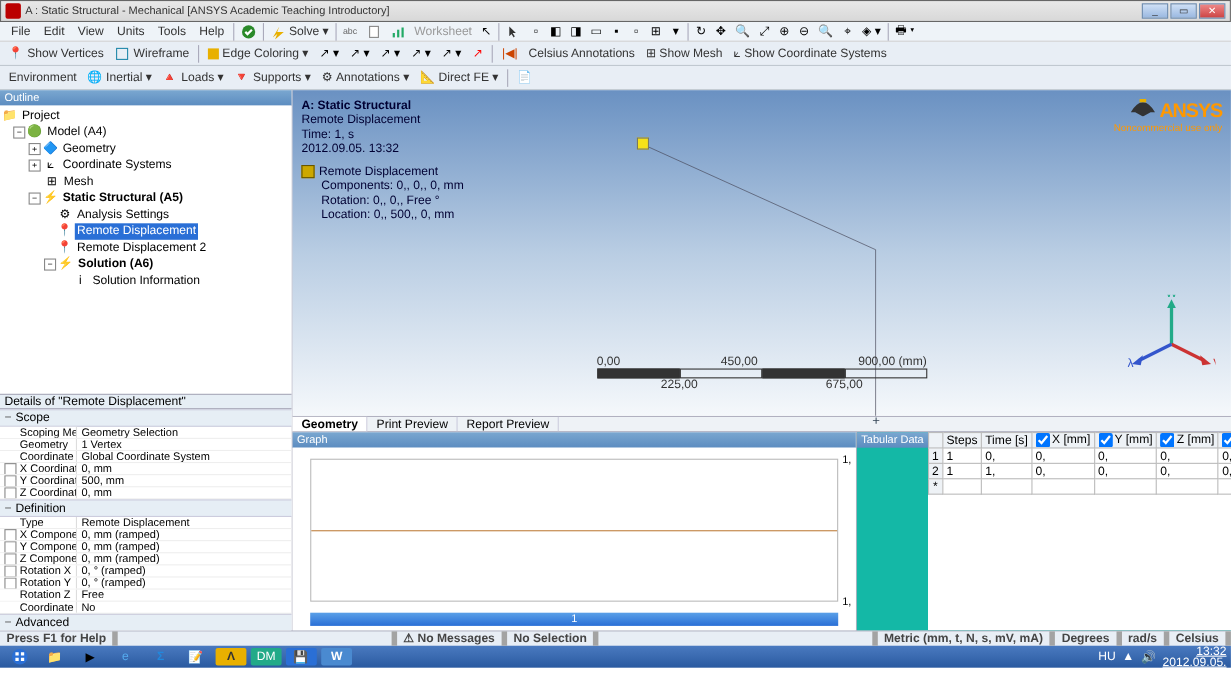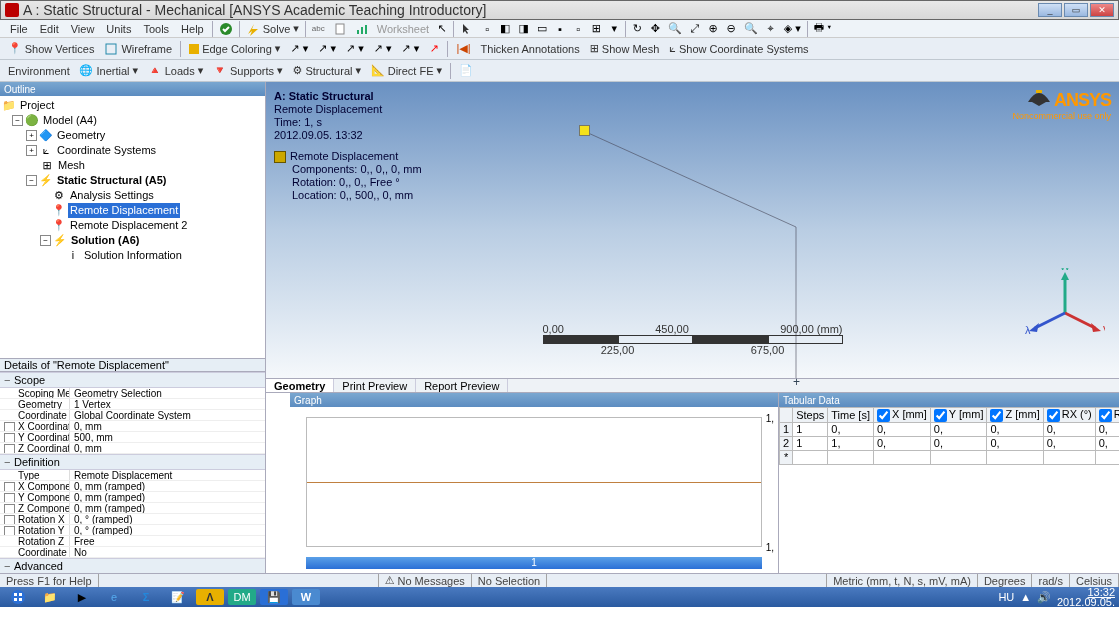--- a/index.html
+++ b/index.html
@@ -1,21 +1,21 @@
 <!DOCTYPE html>
 <html><head>
 <meta charset="utf-8">
 <style>
 * { box-sizing: border-box; margin: 0; padding: 0; font-family: "Segoe UI", Tahoma, sans-serif; font-size: 11px; }
 html, body { width: 1119px; height: 629px; overflow: hidden; background:#fff; }
 
 
 .titlebar { height: 20px; background: linear-gradient(#e8e8e8,#d8d8d8); display:flex; align-items:center; padding:0 4px; border:1px solid #666; }
 .titlebar .icon { width:14px;height:14px;background:#b00;margin-right:4px;border-radius:2px; }
-.titlebar .title { color:#333; font-size:14px; }
+.titlebar .title { color:#333; font-size:10px; }
 .winbtns { margin-left:auto; display:flex; gap:2px; }
 .winbtn { width:24px; height:14px; background:linear-gradient(#cfe0f6,#9ab8e0); border:1px solid #6a8ab0; display:flex; align-items:center; justify-content:center; font-size:9px; color:#333;}
 .winbtn.close { background:linear-gradient(#e88,#c44); color:#fff; }
 
 
 .menubar { height:18px; background:#eef3f8; display:flex; align-items:center; padding:0 4px; border-bottom:1px solid #ccc;}
 .menuitem { padding:2px 6px; color:#333; cursor:default; }
 .menubar svg, .toolbar svg { width:14px; height:14px; }
 
 
@@ -63,41 +63,41 @@
 .ruler{position:absolute;bottom:22px;left:50%;transform:translateX(-50%);color:#333;font-size:10px;}
 .ruler .bar{width:300px;height:9px;display:flex;}
 .ruler .bar div{flex:1;border:1px solid #333;}
 .ruler .bar div:nth-child(odd){background:#333;}
 .ruler .ticks{display:flex;justify-content:space-between;width:300px;}
 
 .viewtabs{height:15px;display:flex;background:#eef2f6;border-top:1px solid #aab;border-bottom:1px solid #aab;font-size:10px;}
 .viewtabs .vt{padding:0 8px;border-right:1px solid #ccd;display:flex;align-items:center;cursor:default;}
 .viewtabs .vt:first-child{background:#fff;font-weight:bold;}
 
-.bottom{display:flex;height:180px;margin-left:24px;}
+.bottom{display:flex;height:180px;}
 .graph{flex:1;border-right:1px solid #aab;display:flex;flex-direction:column;}
 .panel-hdr{height:14px;background:linear-gradient(#7aa7d0,#5c8cc0);color:#fff;font-size:10px;padding:0 4px;display:flex;align-items:center;}
 .graph-body{flex:1;position:relative;background:#fff;}
 .graph-body .ylab1{position:absolute;right:4px;top:6px;font-size:10px;}
 .graph-body .ylab2{position:absolute;right:4px;bottom:20px;font-size:10px;}
 .graph-body .chartbox{position:absolute;left:16px;top:10px;right:16px;bottom:26px;border:1px solid #bbb;}
 .graph-body .chartbox .hline{position:absolute;left:0;right:0;top:50%;height:1px;background:#c08040;}
 .graph-body .timebar{position:absolute;left:16px;right:16px;bottom:4px;height:12px;background:linear-gradient(#5aa0e8,#2a6fd6);color:#fff;text-align:center;font-size:10px;line-height:12px;}
 
-.tabular{width:340px;display:flex;flex-direction:column;background:#14b8a6;}
+.tabular{width:340px;display:flex;flex-direction:row;background:#14b8a6;}
 .tbl{flex:1;background:#fff;overflow:auto;}
 .tbl table{border-collapse:collapse;width:100%;font-size:10px;}
 .tbl th, .tbl td{border:1px solid #bbb;padding:0 3px;height:14px;text-align:left;white-space:nowrap;}
 .tbl th{background:#eef2f6;font-weight:normal;}
 .tbl th input[type=checkbox]{margin-right:2px;vertical-align:middle;}
 .tbl .rownum{background:#eef2f6;text-align:center;width:14px;}
 
 
 .status{height:14px;background:#e8eef5;border-top:1px solid #aab;display:flex;align-items:center;font-size:10px;color:#444;}
-.status .cell{padding:0 6px;border-right:1px solid #a3a3a3;height:100%;display:flex;align-items:center;gap:3px;}
+.status .cell{padding:0 6px;border-right:5px solid #a3a3a3;height:100%;display:flex;align-items:center;gap:3px;font-weight:bold;}
 .status .fill{flex:1;}
 
 
 .taskbar{height:20px;background:linear-gradient(#4a7ac0,#2a5aa0);display:flex;align-items:center;padding:0 4px;gap:4px;}
 .taskbar .tb{width:28px;height:16px;border-radius:2px;display:flex;align-items:center;justify-content:center;}
 .taskbar .tray{margin-left:auto;display:flex;align-items:center;gap:6px;color:#fff;font-size:10px;}
 
 </style>
 </head>
 <body>
@@ -188,32 +188,32 @@
   <span class="tlabel"><span style="width:10px;height:10px;background:#e8b000;display:inline-block;"></span><span>Edge Coloring</span> ▾</span>
   <span class="tbtn">↗ ▾</span>
   <span class="tbtn">↗ ▾</span>
   <span class="tbtn">↗ ▾</span>
   <span class="tbtn">↗ ▾</span>
   <span class="tbtn">↗ ▾</span>
   <span class="tbtn" style="color:red;">↗</span>
   <span class="sep"></span>
   <span class="tbtn" style="color:#c40;">|◀|</span>
   <span class="tlabel">
-      <span>Thicken Annotations</span>
+      <span>Celsius Annotations</span>
     </span>
   <span class="tlabel">⊞<span>Show Mesh</span></span>
   <span class="tlabel">⟀<span>Show Coordinate Systems</span></span>
 </div>
 
 <div class="toolbar">
   <span class="tlabel">Environment</span>
   <span class="tlabel">🌐<span>Inertial</span> ▾</span>
   <span class="tlabel">🔺<span>Loads</span> ▾</span>
   <span class="tlabel">🔻<span>Supports</span> ▾</span>
-  <span class="tlabel">⚙<span>Structural</span> ▾</span>
+  <span class="tlabel">⚙<span>Annotations</span> ▾</span>
   <span class="tlabel">📐<span>Direct FE</span> ▾</span>
   <span class="sep"></span>
   <span class="tbtn">📄</span>
 </div>
 
 <div class="main">
 
   <div class="left">
     <div class="outline-hdr">Outline</div>
     <div class="tree">

